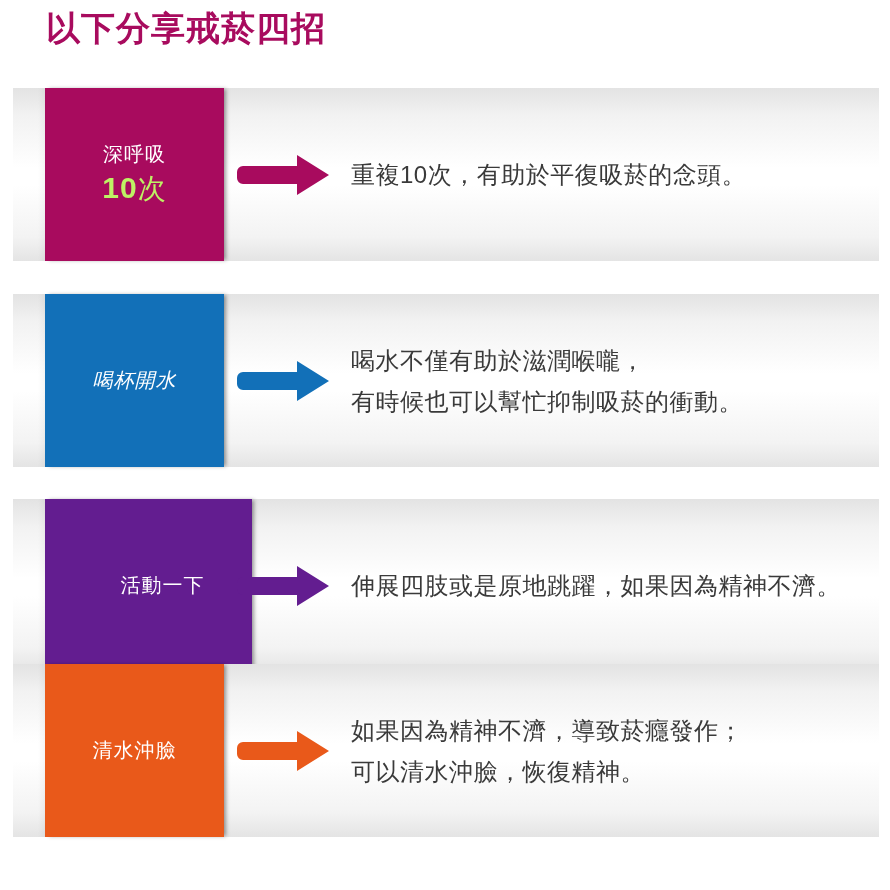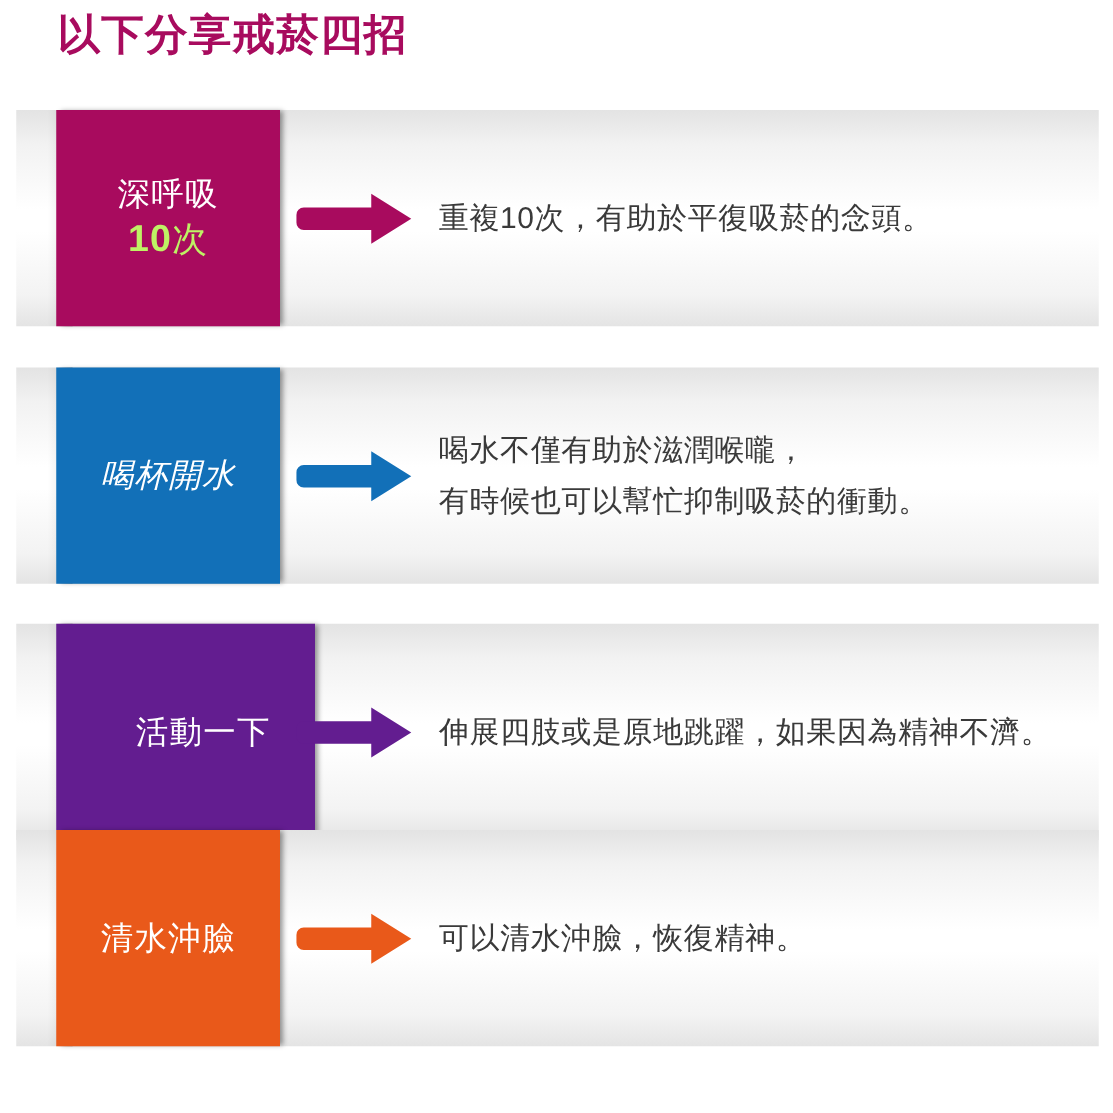--- a/index.html
+++ b/index.html
@@ -74,21 +74,21 @@
     height: 100%;
     display: flex;
     flex-direction: column;
     align-items: center;
     justify-content: center;
     box-shadow: 3px 0 4px -1px rgba(0,0,0,0.40);
   }
 
   .block-label {
     color: #ffffff;
-    font-size: 26px;
+    font-size: 20px;
     line-height: 1.32;
     text-align: center;
     letter-spacing: 1px;
     white-space: nowrap;
   }
   .block-sub {
     color: #bef264;
     font-size: 28px;
     line-height: 1.32;
     text-align: center;
@@ -183,17 +183,18 @@
     <div class="block-shadow"></div>
     <div class="color-block" style="background: rgb(233, 89, 26);">
       <div class="block-label">清水沖臉</div>
     </div>
     <div class="arrow">
       <svg viewBox="0 0 94 44" xmlns="http://www.w3.org/2000/svg">
         <path d="M6,13 h54 v-11 l32,20 l-32,20 v-11 h-54 a6,6 0 0 1 -6,-6 v-6 a6,6 0 0 1 6,-6 z" fill="#E9591A" stroke="none"></path>
       </svg>
     </div>
     <div class="desc">
+      <span class="line">如果因為精神不濟，導致菸癮發作；</span>
       <span class="line">可以清水沖臉，恢復精神。</span>
     </div>
   </div>
 
 </div>
 
 </body></html>

